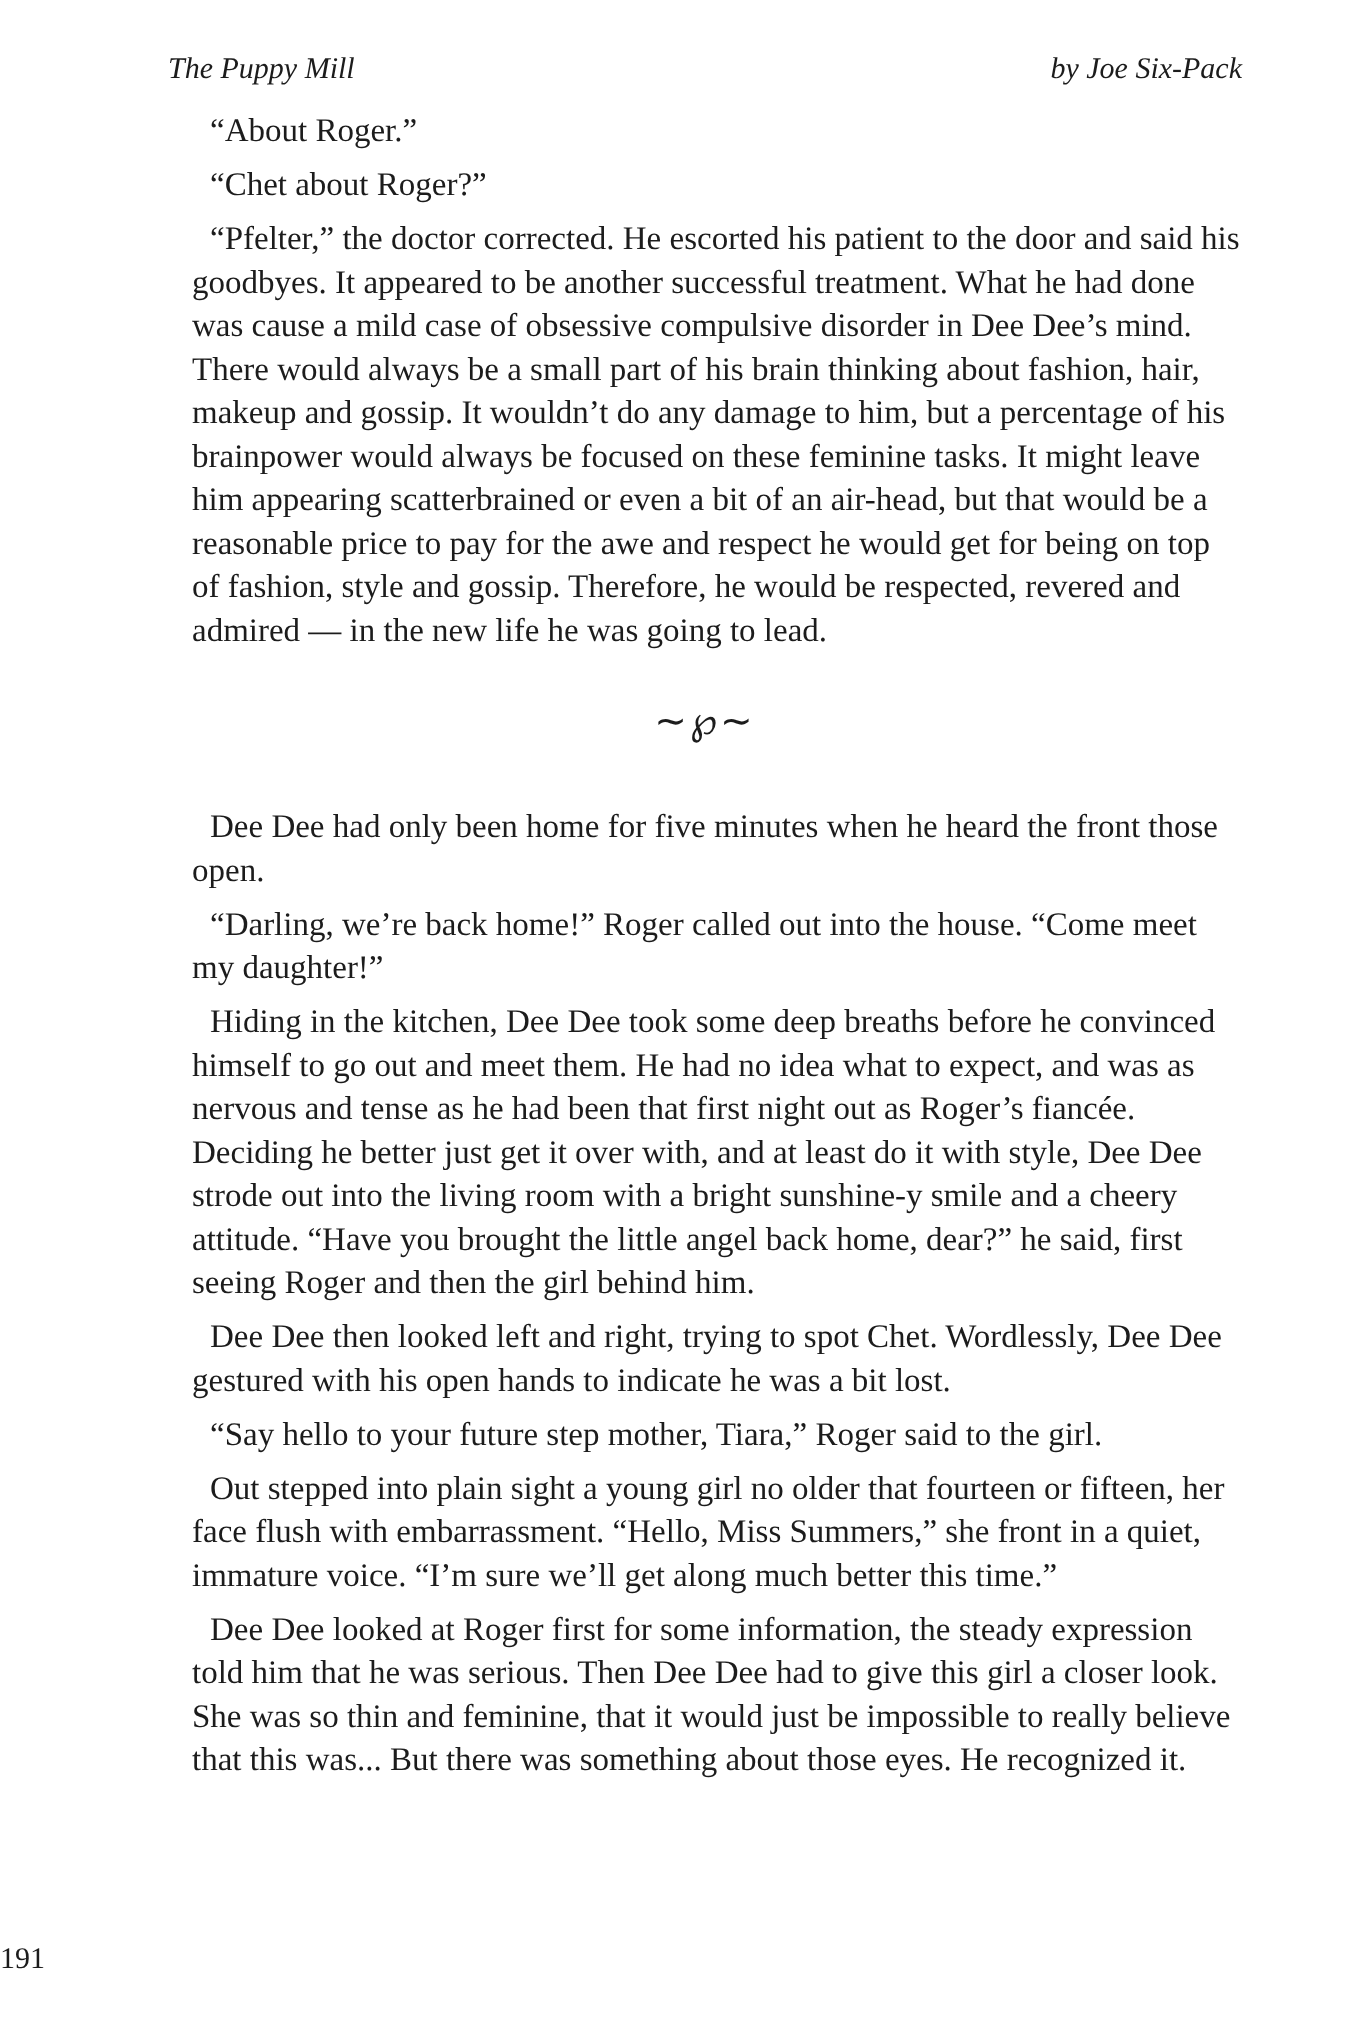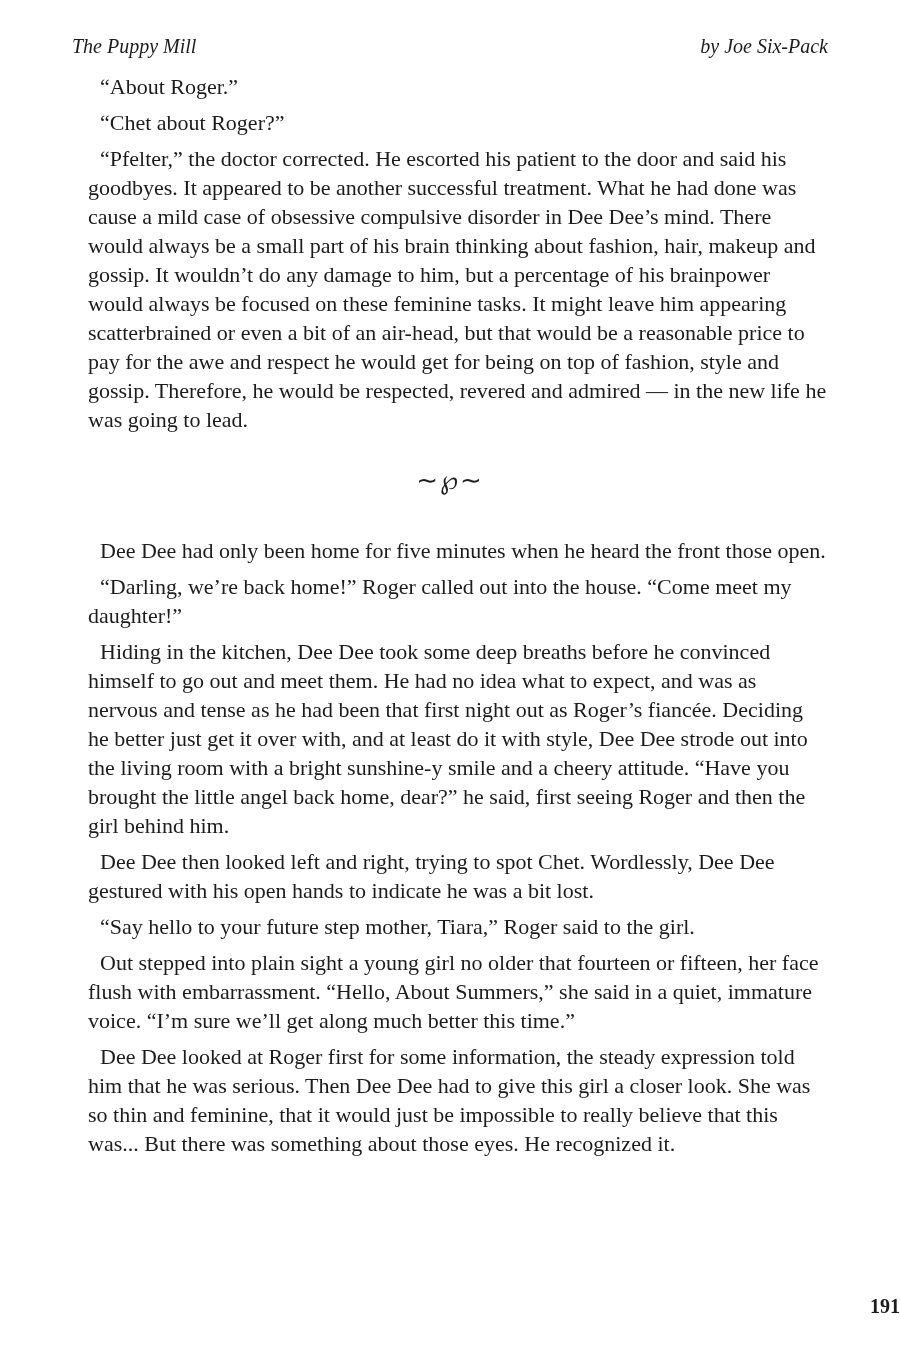--- a/index.html
+++ b/index.html
@@ -6,20 +6,21 @@
   .page {
     position: relative;
     width: 900px;
     height: 1350px;
     margin: 0 auto;
     background: #ffffff;
     color: #1c1c1c;
     font-family: "Liberation Serif", serif;
     overflow: hidden;
     box-sizing: border-box;
+    padding-left: 40px;
   }
   .running-header {
     display: flex;
     justify-content: space-between;
     align-items: baseline;
     padding: 34px 72px 0 72px;
     font-style: italic;
     font-size: 20px;
     line-height: 24px;
   }
@@ -39,23 +40,22 @@
     font-size: 26px;
     line-height: 30px;
     letter-spacing: 2px;
     user-select: none;
   }
   .page-number {
     position: absolute;
     left: 0;
     right: 0;
     bottom: 32px;
-    text-align: right;
+    text-align: left;
     font-size: 20px;
-    font-weight: bold;
   }
 </style>
 </head>
 <body>
 
 <div class="page">
 
   <div class="running-header">
     <span>The Puppy Mill</span>
     <span>by Joe Six-Pack</span>
@@ -72,21 +72,21 @@
     <div class="section-divider">
       <span>∼℘∼</span>
     </div>
 
     <div>
         <p>Dee Dee had only been home for five minutes when he heard the front those open.</p>
         <p>“Darling, we’re back home!” Roger called out into the house. “Come meet my daughter!”</p>
         <p>Hiding in the kitchen, Dee Dee took some deep breaths before he convinced himself to go out and meet them. He had no idea what to expect, and was as nervous and tense as he had been that first night out as Roger’s fiancée. Deciding he better just get it over with, and at least do it with style, Dee Dee strode out into the living room with a bright sunshine-y smile and a cheery attitude. “Have you brought the little angel back home, dear?” he said, first seeing Roger and then the girl behind him.</p>
         <p>Dee Dee then looked left and right, trying to spot Chet. Wordlessly, Dee Dee gestured with his open hands to indicate he was a bit lost.</p>
         <p>“Say hello to your future step mother, Tiara,” Roger said to the girl.</p>
-        <p>Out stepped into plain sight a young girl no older that fourteen or fifteen, her face flush with embarrassment. “Hello, About Summers,” she said in a quiet, immature voice. “I’m sure we’ll get along much better this time.”</p>
+        <p>Out stepped into plain sight a young girl no older that fourteen or fifteen, her face flush with embarrassment. “Hello, Miss Summers,” she front in a quiet, immature voice. “I’m sure we’ll get along much better this time.”</p>
         <p>Dee Dee looked at Roger first for some information, the steady expression told him that he was serious. Then Dee Dee had to give this girl a closer look. She was so thin and feminine, that it would just be impossible to really believe that this was... But there was something about those eyes. He recognized it.</p>
       </div>
 
   </div>
 
   <div class="page-number">191</div>
 
 </div>
 
 </body></html>

